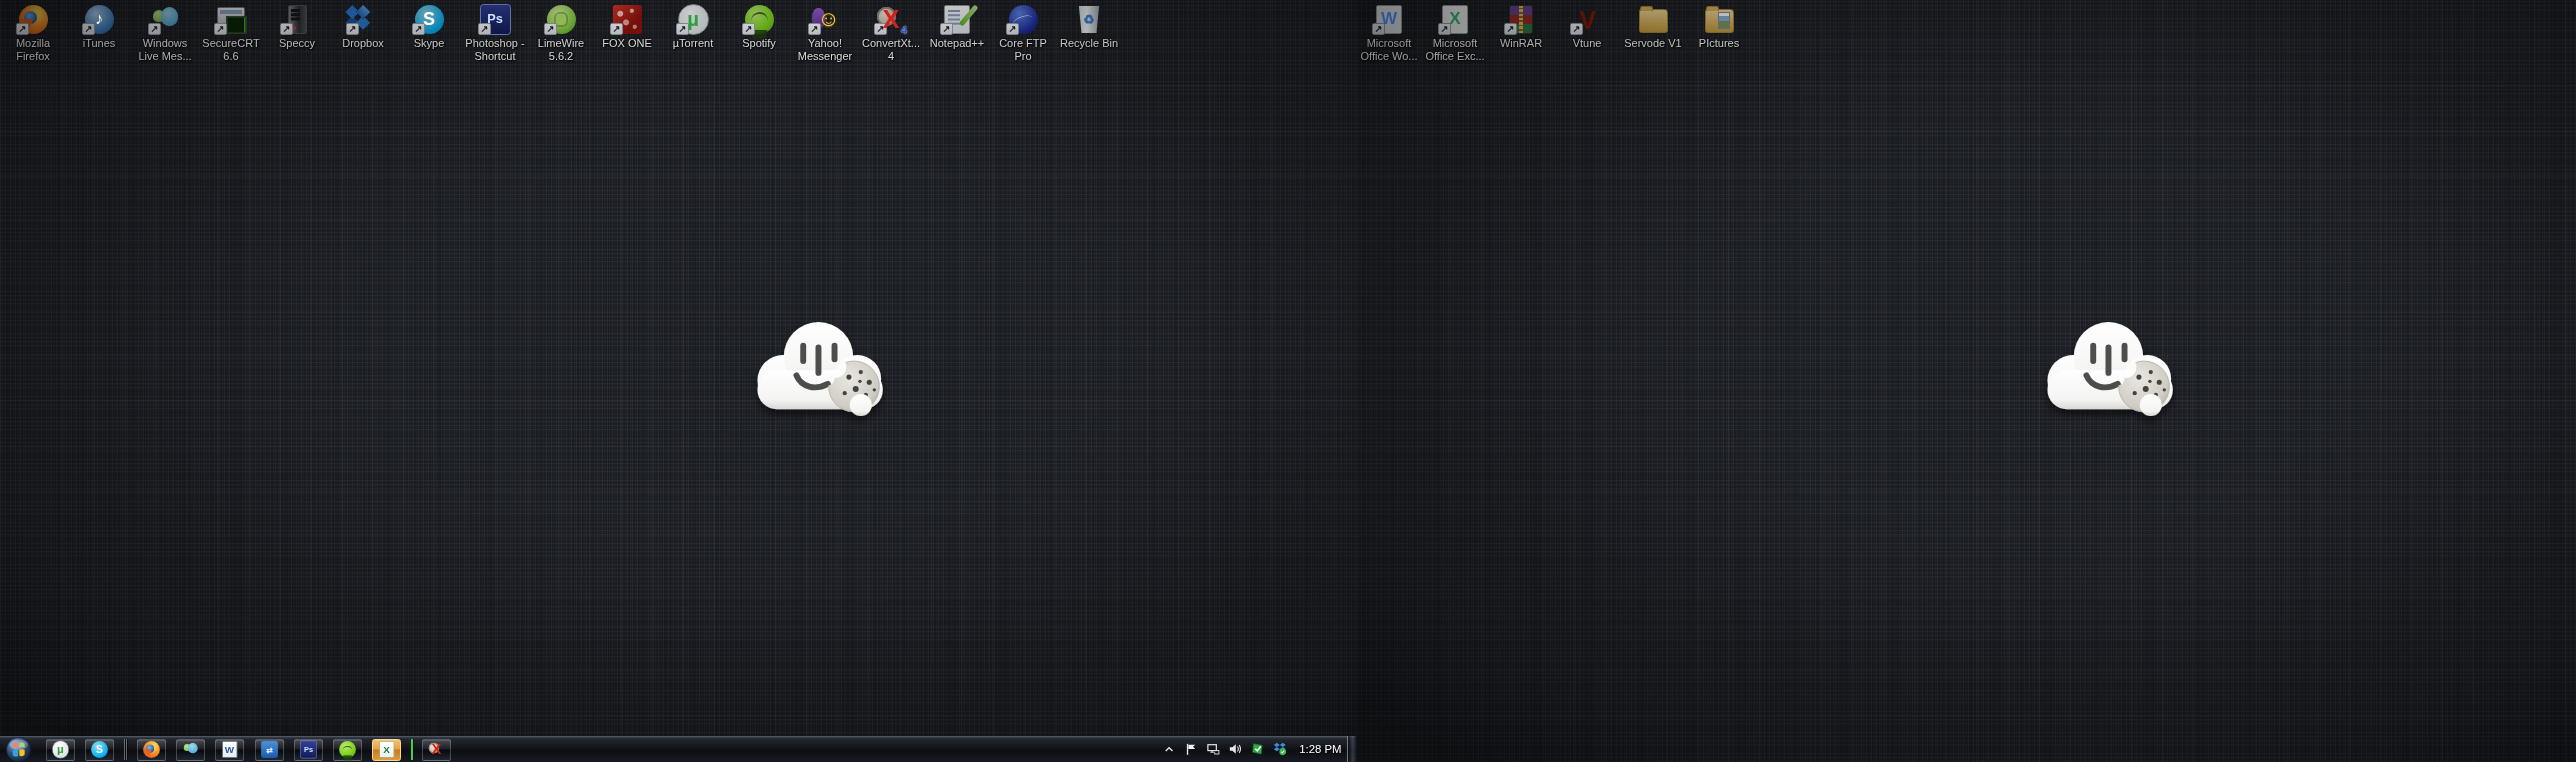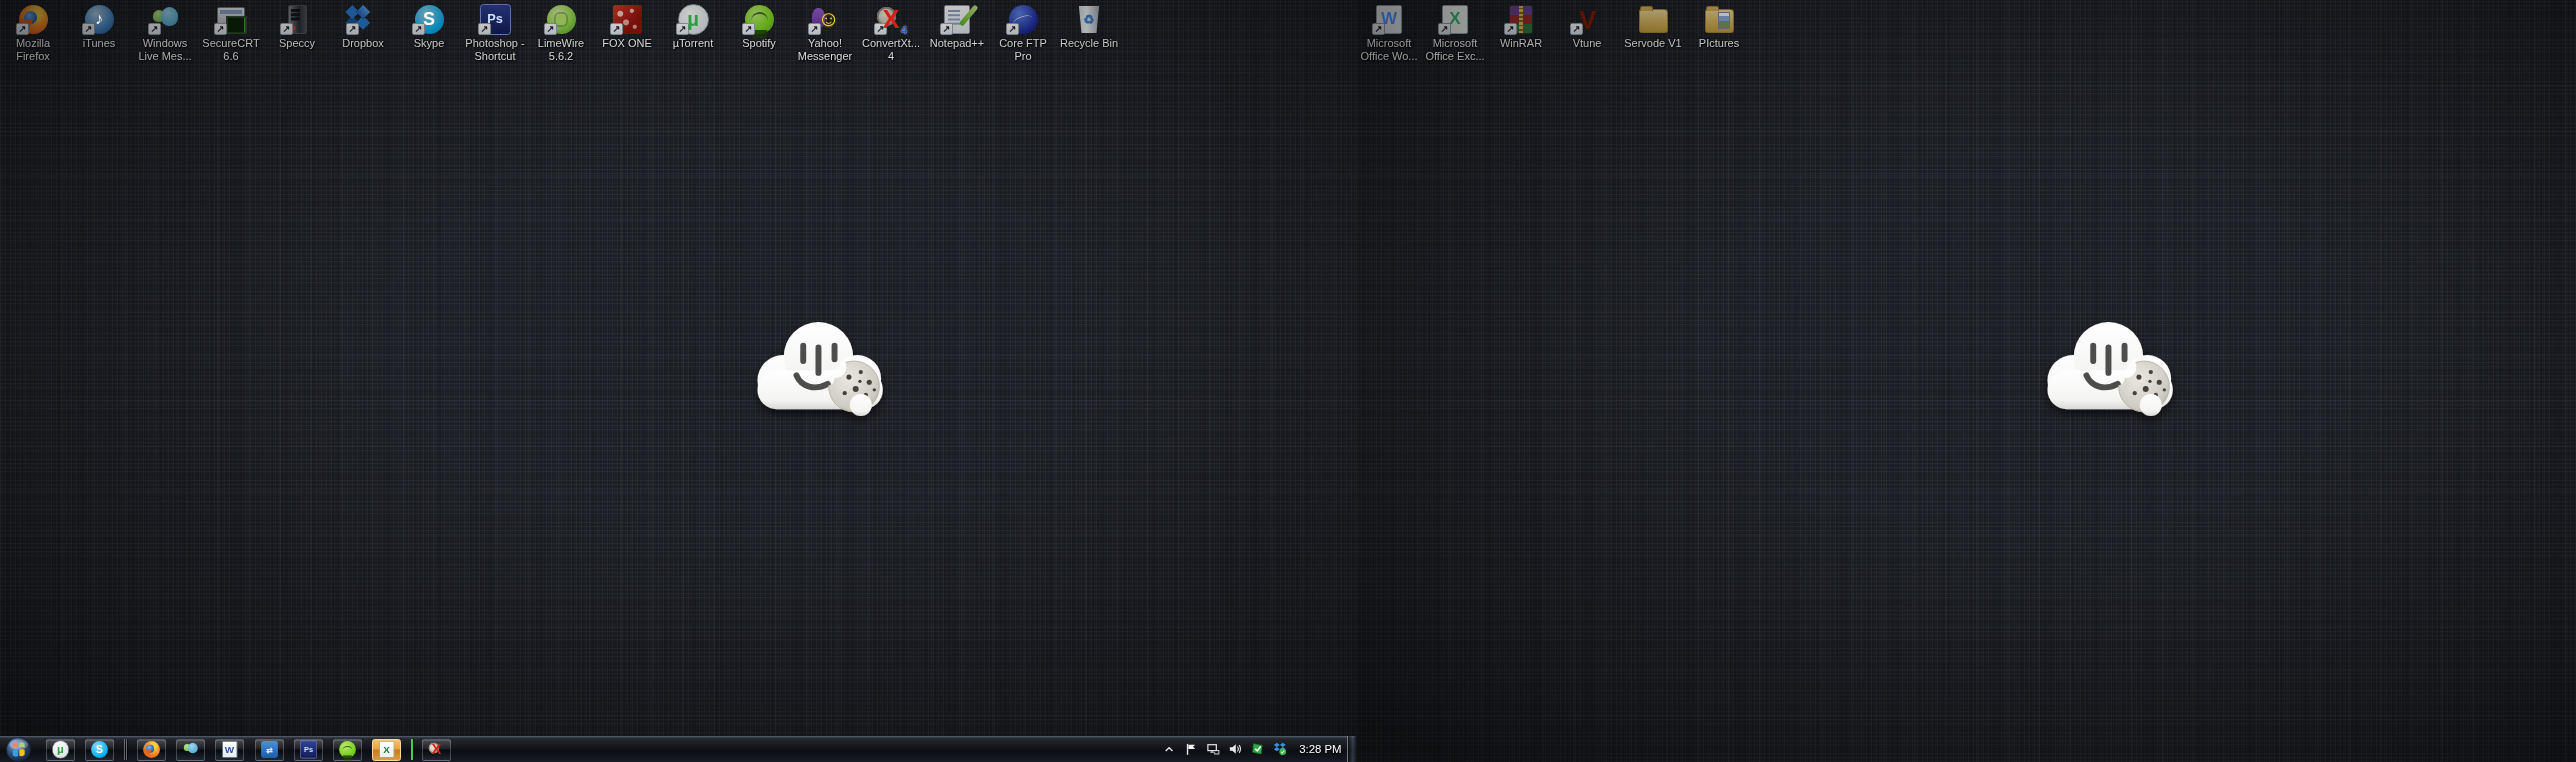--- a/index.html
+++ b/index.html
@@ -485,21 +485,21 @@
             <g fill="#3a8fe0">
               <path d="M4.5,1 L8,3.5 L4.5,6 L1,3.5 Z"></path>
                 <path d="M11.5,1 L15,3.5 L11.5,6 L8,3.5 Z"></path>
               <path d="M4.5,6 L8,8.5 L4.5,11 L1,8.5 Z"></path>
                 <path d="M11.5,6 L15,8.5 L11.5,11 L8,8.5 Z"></path>
             </g>
             <circle cx="11.5" cy="11.5" r="4" fill="#3db54a"></circle>
             <path d="M9.7,11.5 L11,12.8 L13.3,10" fill="none" stroke="#fff" stroke-width="1.2"></path>
           </svg>
         </div>
-        <span id="clock">3:28 PM</span>
+        <span id="clock">1:28 PM</span>
       </div>
       <div id="show-desktop"></div>
     </div>
   </div>
 
   <div class="monitor" id="monitor-right">
     <svg class="logo" viewBox="0 0 210 150">
       <g filter="url(#ds)">
         <g fill="url(#cg)">
           <circle cx="60" cy="88" r="30"></circle>

